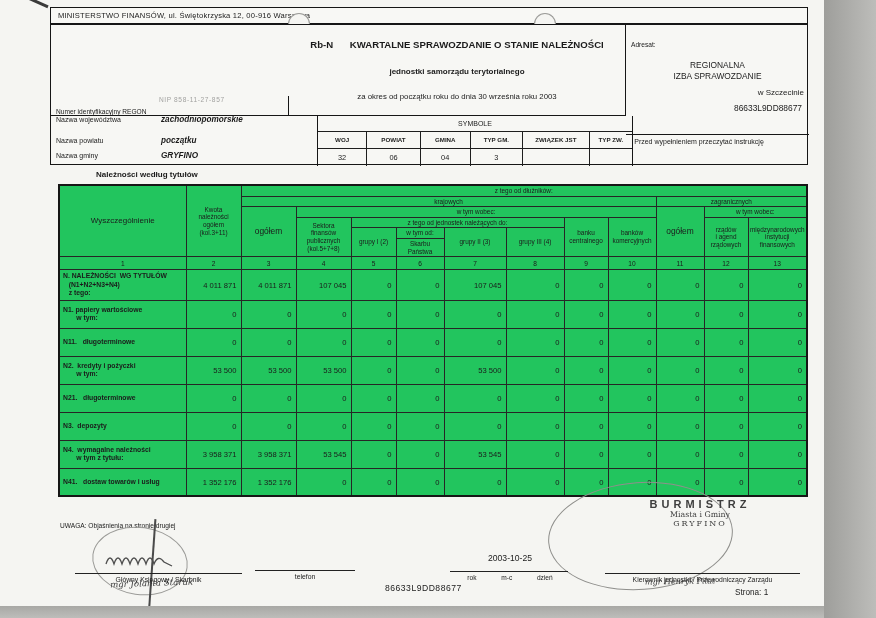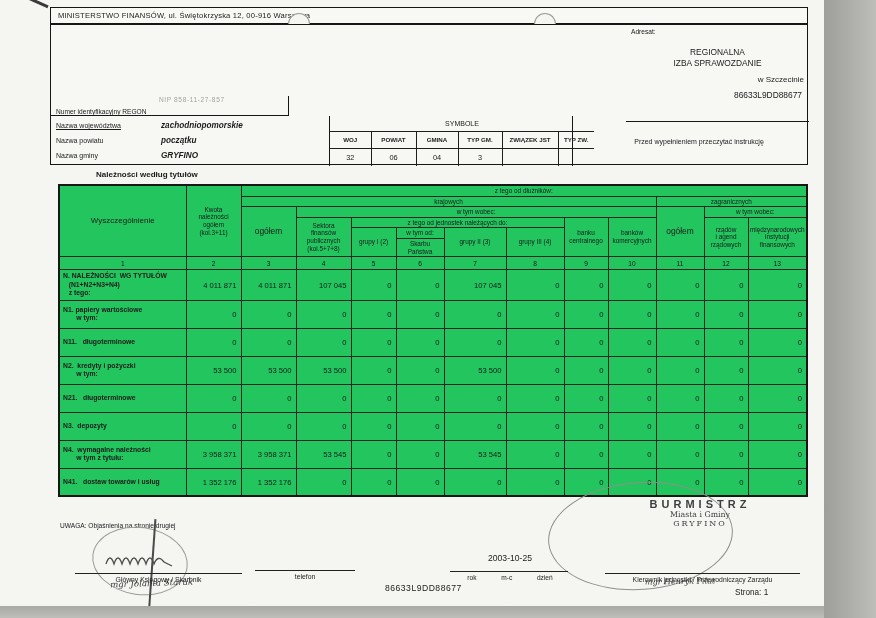--- a/index.html
+++ b/index.html
@@ -18,23 +18,23 @@
   
   .hole { width:22px; height:12px; border:1.3px solid #9b9b98; border-bottom:none; border-radius:11px 11px 0 0; background:#f5f5f2; }
 
   
   .hdr { left:50px; top:24px; width:758px; height:141px; border:1.8px solid #161616; background:#f7f7f4; }
   .hdr .cell { position:absolute; }
   .lbl { font-size:6.6px; color:#222; }
   .unit-box { left:0; top:0; width:238px; height:71px; border-right:1.4px solid #161616; border-bottom:1.2px solid #161616; }
   .regon-box { left:0; top:71px; width:238px; height:20px; border-right:1.4px solid #161616; border-bottom:1.4px solid #161616; padding:4px 0 0 5px; }
   .title-box { left:238px; top:0; width:337px; height:91px; border-right:1.4px solid #161616; border-bottom:1.4px solid #161616; text-align:center; }
-  .addr-box { left:575px; top:0; width:183px; height:97px; border-bottom:1.4px solid #161616; padding:3px 5px; }
+  .addr-box { left:575px; top:13px; width:183px; height:97px; border-bottom:1.4px solid #161616; padding:3px 5px; }
   .names-box { left:0; top:91px; width:274px; height:50px; }
-  .symb-box { left:278px; top:91px; width:244px; height:50px; border-left:1.4px solid #161616; border-right:1.4px solid #161616; }
+  .symb-box { left:266px; top:91px; width:316px; height:50px; border-left:1.4px solid #161616; border-right:1.4px solid #161616; }
   .instr-box { left:538px; top:91px; width:220px; height:50px; display:flex; align-items:center; justify-content:center; font-size:7px; }
 
   .stamp-unit { position:absolute; left:8px; top:2px; width:225px; text-align:center; color:#7c7c7c; font-size:7.4px; line-height:10.6px; transform:rotate(-.6deg); }
   .stamp-unit .s1 { font-weight:bold; font-size:9px; letter-spacing:1.5px; color:#8a8a8a; }
   .stamp-unit .s5 { letter-spacing:1px; }
   .stamp-nip { position:absolute; left:60px; top:-5px; color:#a2a2a0; font-size:6.6px; letter-spacing:.6px; }
   .unit-label { position:absolute; left:4px; top:3px; }
 
   .rbn-row { margin-top:14px; font-size:9.6px; font-weight:bold; }
   .rbn-code { margin-right:14px; }
@@ -112,33 +112,41 @@
   <div class="abs hole" style="left:534px; top:13px;"></div>
 
   <div class="abs hdr">
 
 
     <div class="cell regon-box">
       <span class="lbl">Numer identyfikacyjny REGON</span>
       <span class="stamp-nip" style="left:108px; top:0;">NIP 858-11-27-857</span>
     </div>
 
+    <div class="cell title-box">
+      <div class="rbn-row">
+        <span class="rbn-code">Rb-N</span>
+        <span>KWARTALNE SPRAWOZDANIE  O STANIE NALEŻNOŚCI</span>
+      </div>
+      <div class="title-sub">jednostki samorządu terytorialnego</div>
+      <div class="title-period">za okres od początku roku do dnia 30 września roku 2003</div>
+    </div>
 
     <div class="cell addr-box">
       <div class="lbl">Adresat:</div>
       <div class="addr-lines">
         <div>REGIONALNA</div>
         <div>IZBA SPRAWOZDANIE</div>
       </div>
       <div class="addr-city">w Szczecinie</div>
       <div class="addr-code">86633L9DD88677</div>
     </div>
 
     <div class="cell names-box">
-      <div class="name-row" style="top:6px;text-decoration:underline;">
+      <div class="name-row" style="top:0;">
         <span>Nazwa województwa</span>
         <span class="name-val">zachodniopomorskie</span>
       </div>
       <div class="name-row" style="top:21px;">
         <span>Nazwa powiatu</span>
         <span class="name-val">początku</span>
       </div>
       <div class="name-row" style="top:36px;">
         <span>Nazwa gminy</span>
         <span class="name-val">GRYFINO</span>

